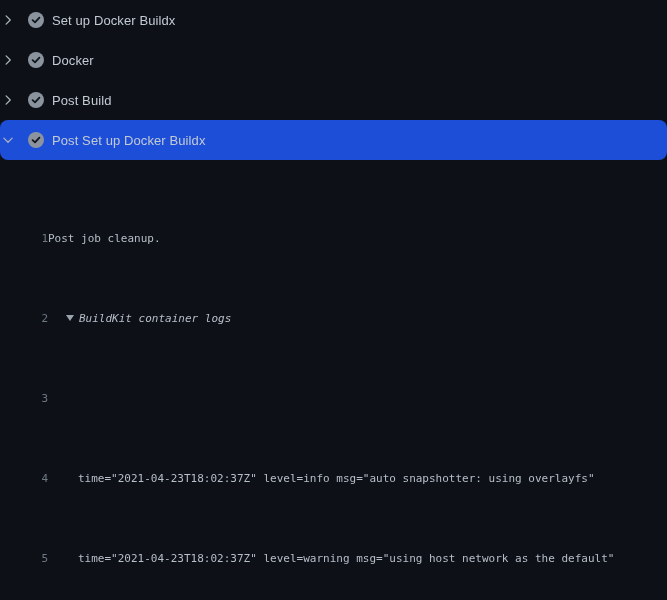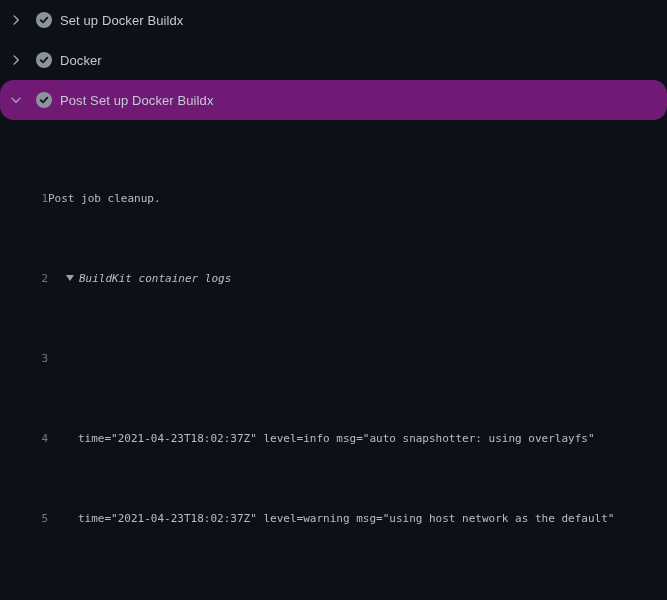--- a/index.html
+++ b/index.html
@@ -5,23 +5,23 @@
   html,body{margin:0;padding:0;}
   body{
     width:667px;height:600px;overflow:hidden;
     background:#0d1117;
     font-family:"Liberation Sans", sans-serif;
   }
   
   .steps{width:667px;}
   .step{
     height:40px;display:flex;align-items:center;
-    padding:0 8px;box-sizing:border-box;cursor:pointer;
+    padding:0 0;box-sizing:border-box;cursor:pointer;
   }
-  .step.expanded{background:#701a75;border-radius:14px;}
+  .step.expanded{background:#1d4ed8;border-radius:8px;}
   .step .chev{width:16px;height:16px;margin-right:12px;flex:none;display:flex;align-items:center;justify-content:center;}
   .step .check{width:16px;height:16px;margin-right:8px;flex:none;}
   .step .lbl{color:#c3cbd3;font-size:13px;font-weight:500;letter-spacing:.1px;}
   
   .log{
     padding-top:9px;
     font-family:"DejaVu Sans Mono","Liberation Mono",monospace;
     font-size:11px;line-height:20px;color:#b6bec8;
     white-space:pre;
   }
@@ -71,20 +71,34 @@
     </span>
     <span class="check">
       <svg width="16" height="16" viewBox="0 0 16 16">
           <circle cx="8" cy="8" r="8" fill="#8b949e"></circle>
           <path d="M4.6 8.2 L7 10.4 L11.4 5.6" fill="none" stroke="#11151c" stroke-width="1.8" stroke-linecap="round" stroke-linejoin="round"></path>
         </svg>
     </span>
     <span class="lbl">Docker</span>
   </div>
 
+  <div class="step">
+    <span class="chev">
+      <svg width="12" height="12" viewBox="0 0 16 16">
+          <path d="M5.5 2.5 L11 8 L5.5 13.5" fill="none" stroke="#aab3bd" stroke-width="1.7" stroke-linecap="round" stroke-linejoin="round"></path>
+        </svg>
+    </span>
+    <span class="check">
+      <svg width="16" height="16" viewBox="0 0 16 16">
+          <circle cx="8" cy="8" r="8" fill="#8b949e"></circle>
+          <path d="M4.6 8.2 L7 10.4 L11.4 5.6" fill="none" stroke="#11151c" stroke-width="1.8" stroke-linecap="round" stroke-linejoin="round"></path>
+        </svg>
+    </span>
+    <span class="lbl">Post Build</span>
+  </div>
 
   <div class="step expanded">
     <span class="chev">
       <svg width="12" height="12" viewBox="0 0 16 16">
           <path d="M2.5 5.5 L8 11 L13.5 5.5" fill="none" stroke="#aab3bd" stroke-width="1.7" stroke-linecap="round" stroke-linejoin="round"></path>
         </svg>
     </span>
     <span class="check">
       <svg width="16" height="16" viewBox="0 0 16 16">
           <circle cx="8" cy="8" r="8" fill="#8b949e"></circle>

